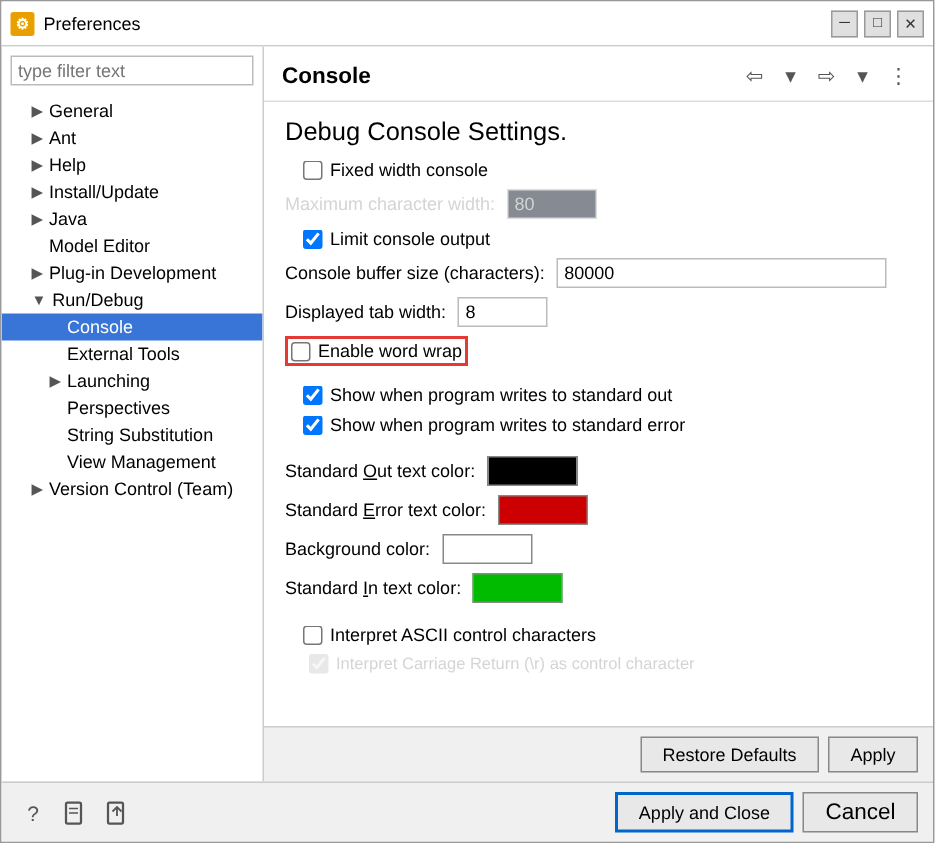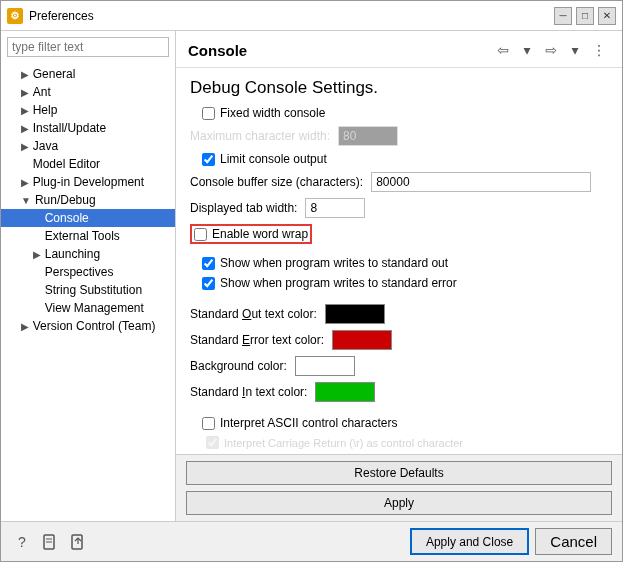--- a/index.html
+++ b/index.html
@@ -211,21 +211,20 @@
     .color-white { background: #fff; }
     .underline { text-decoration: underline; }
     .content-footer {
       padding: 6px 10px;
       border-top: 1px solid #ccc;
       display: flex;
       justify-content: flex-end;
       gap: 6px;
       background: #f0f0f0;
       flex-shrink: 0;
-      flex-direction: column;
     }
     .footer-btn {
       padding: 4px 14px;
       font-size: 12px;
       border: 1px solid #888;
       background: #e8e8e8;
       cursor: pointer;
       color: #000;
     }
     .bottom-bar {
@@ -371,21 +370,21 @@
       <div class="content-body">
         <div class="section-title">Debug Console Settings.</div>
 
         <div class="checkbox-row">
           <input type="checkbox" id="fixed-width" style="">
           <label for="fixed-width">Fixed width console</label>
         </div>
 
         <div class="form-row disabled-row">
           <label style="color:#aaa">Maximum character width:</label>
-          <input type="text" class="input-narrow" disabled="" style="background: #404040; color: rgb(170, 170, 170);" value="80">
+          <input type="text" class="input-narrow" disabled="" style="background: #0f172a; color: rgb(170, 170, 170);" value="80">
         </div>
 
         <div class="checkbox-row">
           <input type="checkbox" id="limit-output" checked="" style="">
           <label for="limit-output">Limit console output</label>
         </div>
 
         <div class="form-row">
           <label>Console buffer size (characters):</label>
           <input type="text" class="input-wide" value="80000" style="">

